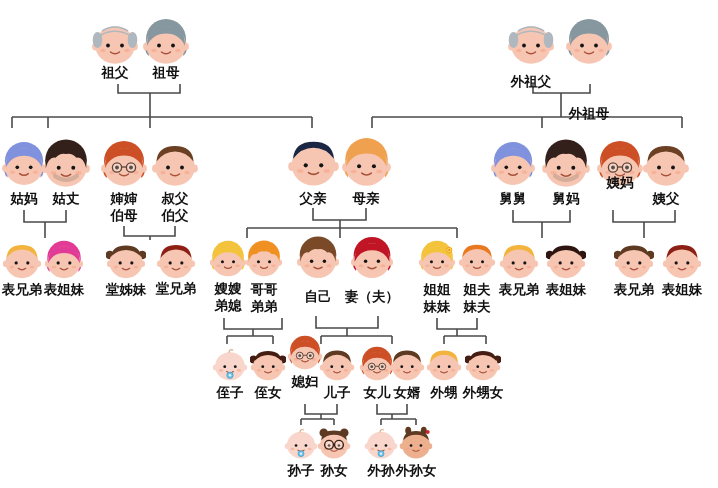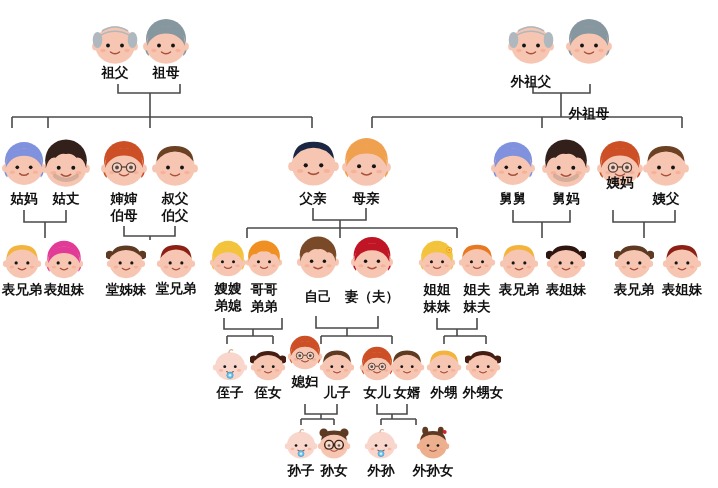--- a/index.html
+++ b/index.html
@@ -842,21 +842,21 @@
     <circle cx="31" cy="27.5" r="1.9" fill="#141414"></circle>
     <path d="M22.5,8.5 Q23.5,3.5 27.5,5.5" fill="none" stroke="#d9ab8f" stroke-width="1.6" stroke-linecap="round"></path>
             <circle cx="24" cy="39" r="4.2" fill="#6fc3e8" stroke="#3f9ec9" stroke-width="1"></circle>
       <circle cx="24" cy="39" r="1.7" fill="#d8f1fb"></circle>
   </svg></div>
     <div class="label" style="top: 36px;">
       <div class="l1">外孙</div>
 
     </div>
   </div>
-      <div class="person" style="left: 399px; top: 426px; width: 34px; margin-left: 17px;">
+      <div class="person" style="left: 399px; top: 426px; width: 34px;">
     <div class="face"><svg viewBox="0 0 48 48" width="34" height="34">
     <ellipse cx="13" cy="6.5" rx="4.2" ry="5.5" fill="#5d3a21"></ellipse>
             <ellipse cx="35" cy="6.5" rx="4.2" ry="5.5" fill="#5d3a21"></ellipse>
     <ellipse cx="4.5" cy="28.5" rx="3.4" ry="4" fill="#edb08e"></ellipse>
     <ellipse cx="43.5" cy="28.5" rx="3.4" ry="4" fill="#edb08e"></ellipse>
     <ellipse cx="24" cy="27" rx="19.8" ry="18.8" fill="#edb08e"></ellipse>
     <ellipse cx="12" cy="32.5" rx="2.8" ry="1.7" fill="#f5a183" opacity=".55"></ellipse>
     <ellipse cx="36" cy="32.5" rx="2.8" ry="1.7" fill="#f5a183" opacity=".55"></ellipse>
     <path d="M19.5,34 Q24,37.5 28.5,34" fill="none" stroke="#a8503a" stroke-width="1.5" stroke-linecap="round"></path>
     <circle cx="17" cy="27.5" r="1.9" fill="#141414"></circle>

